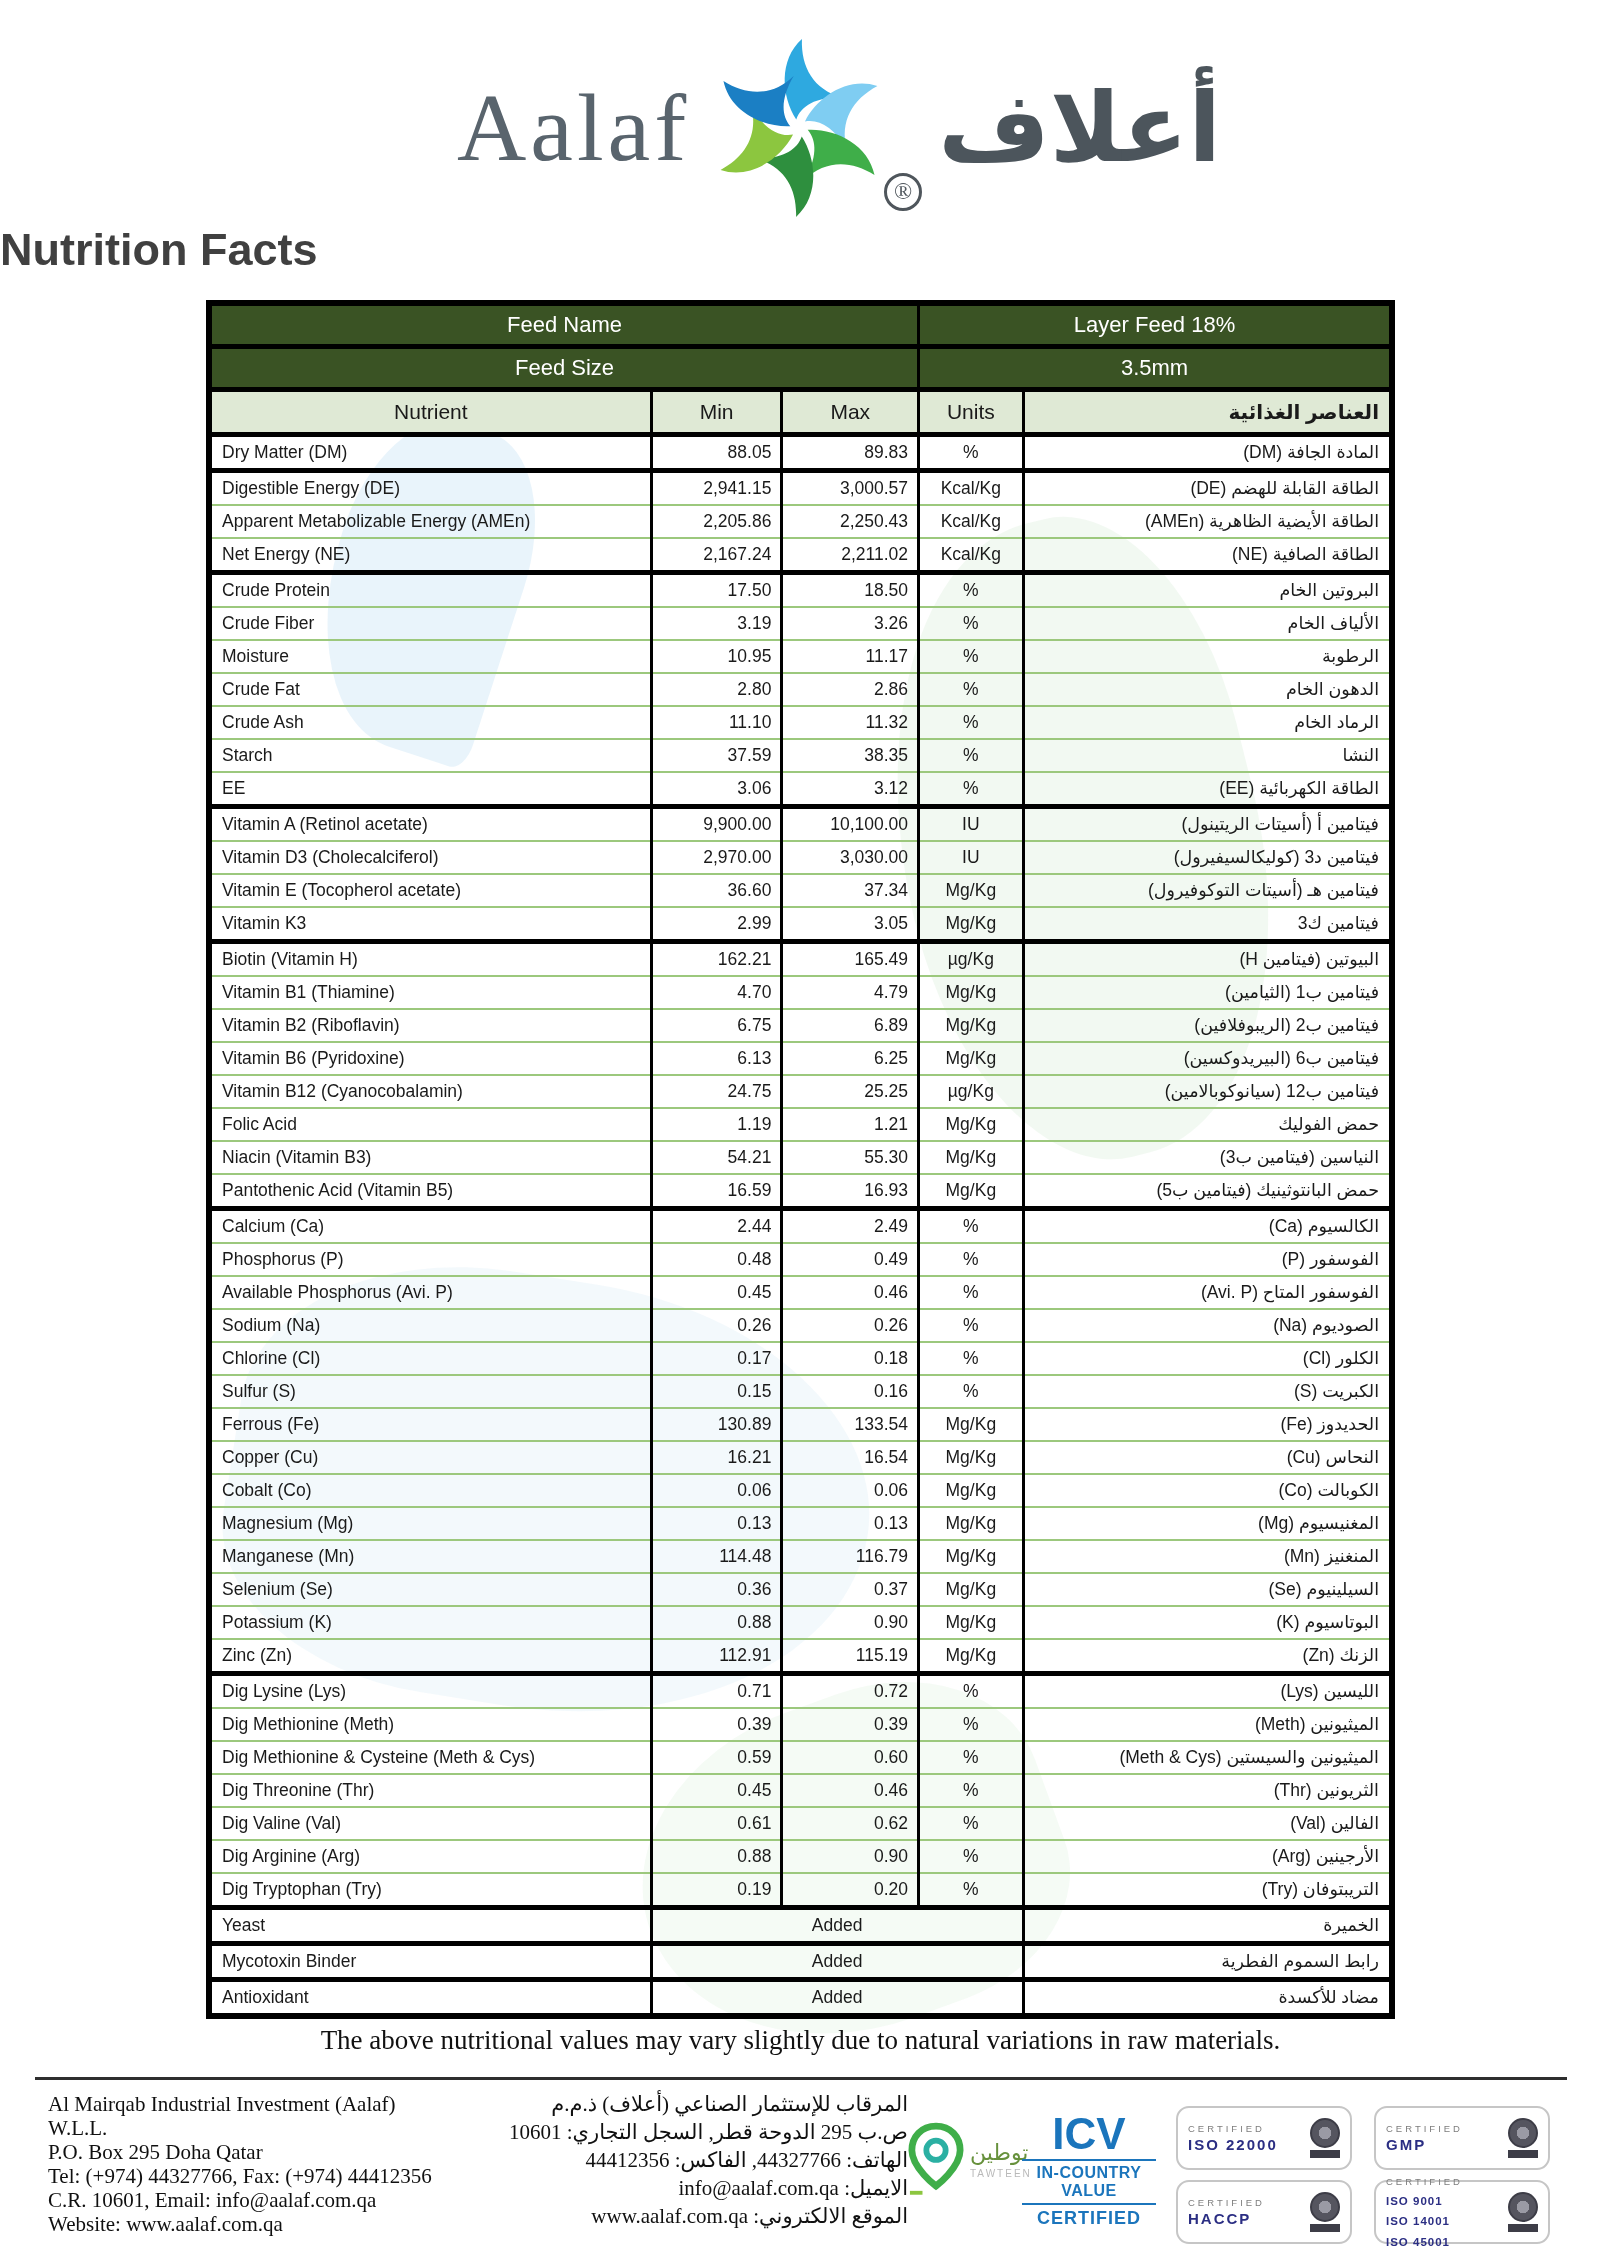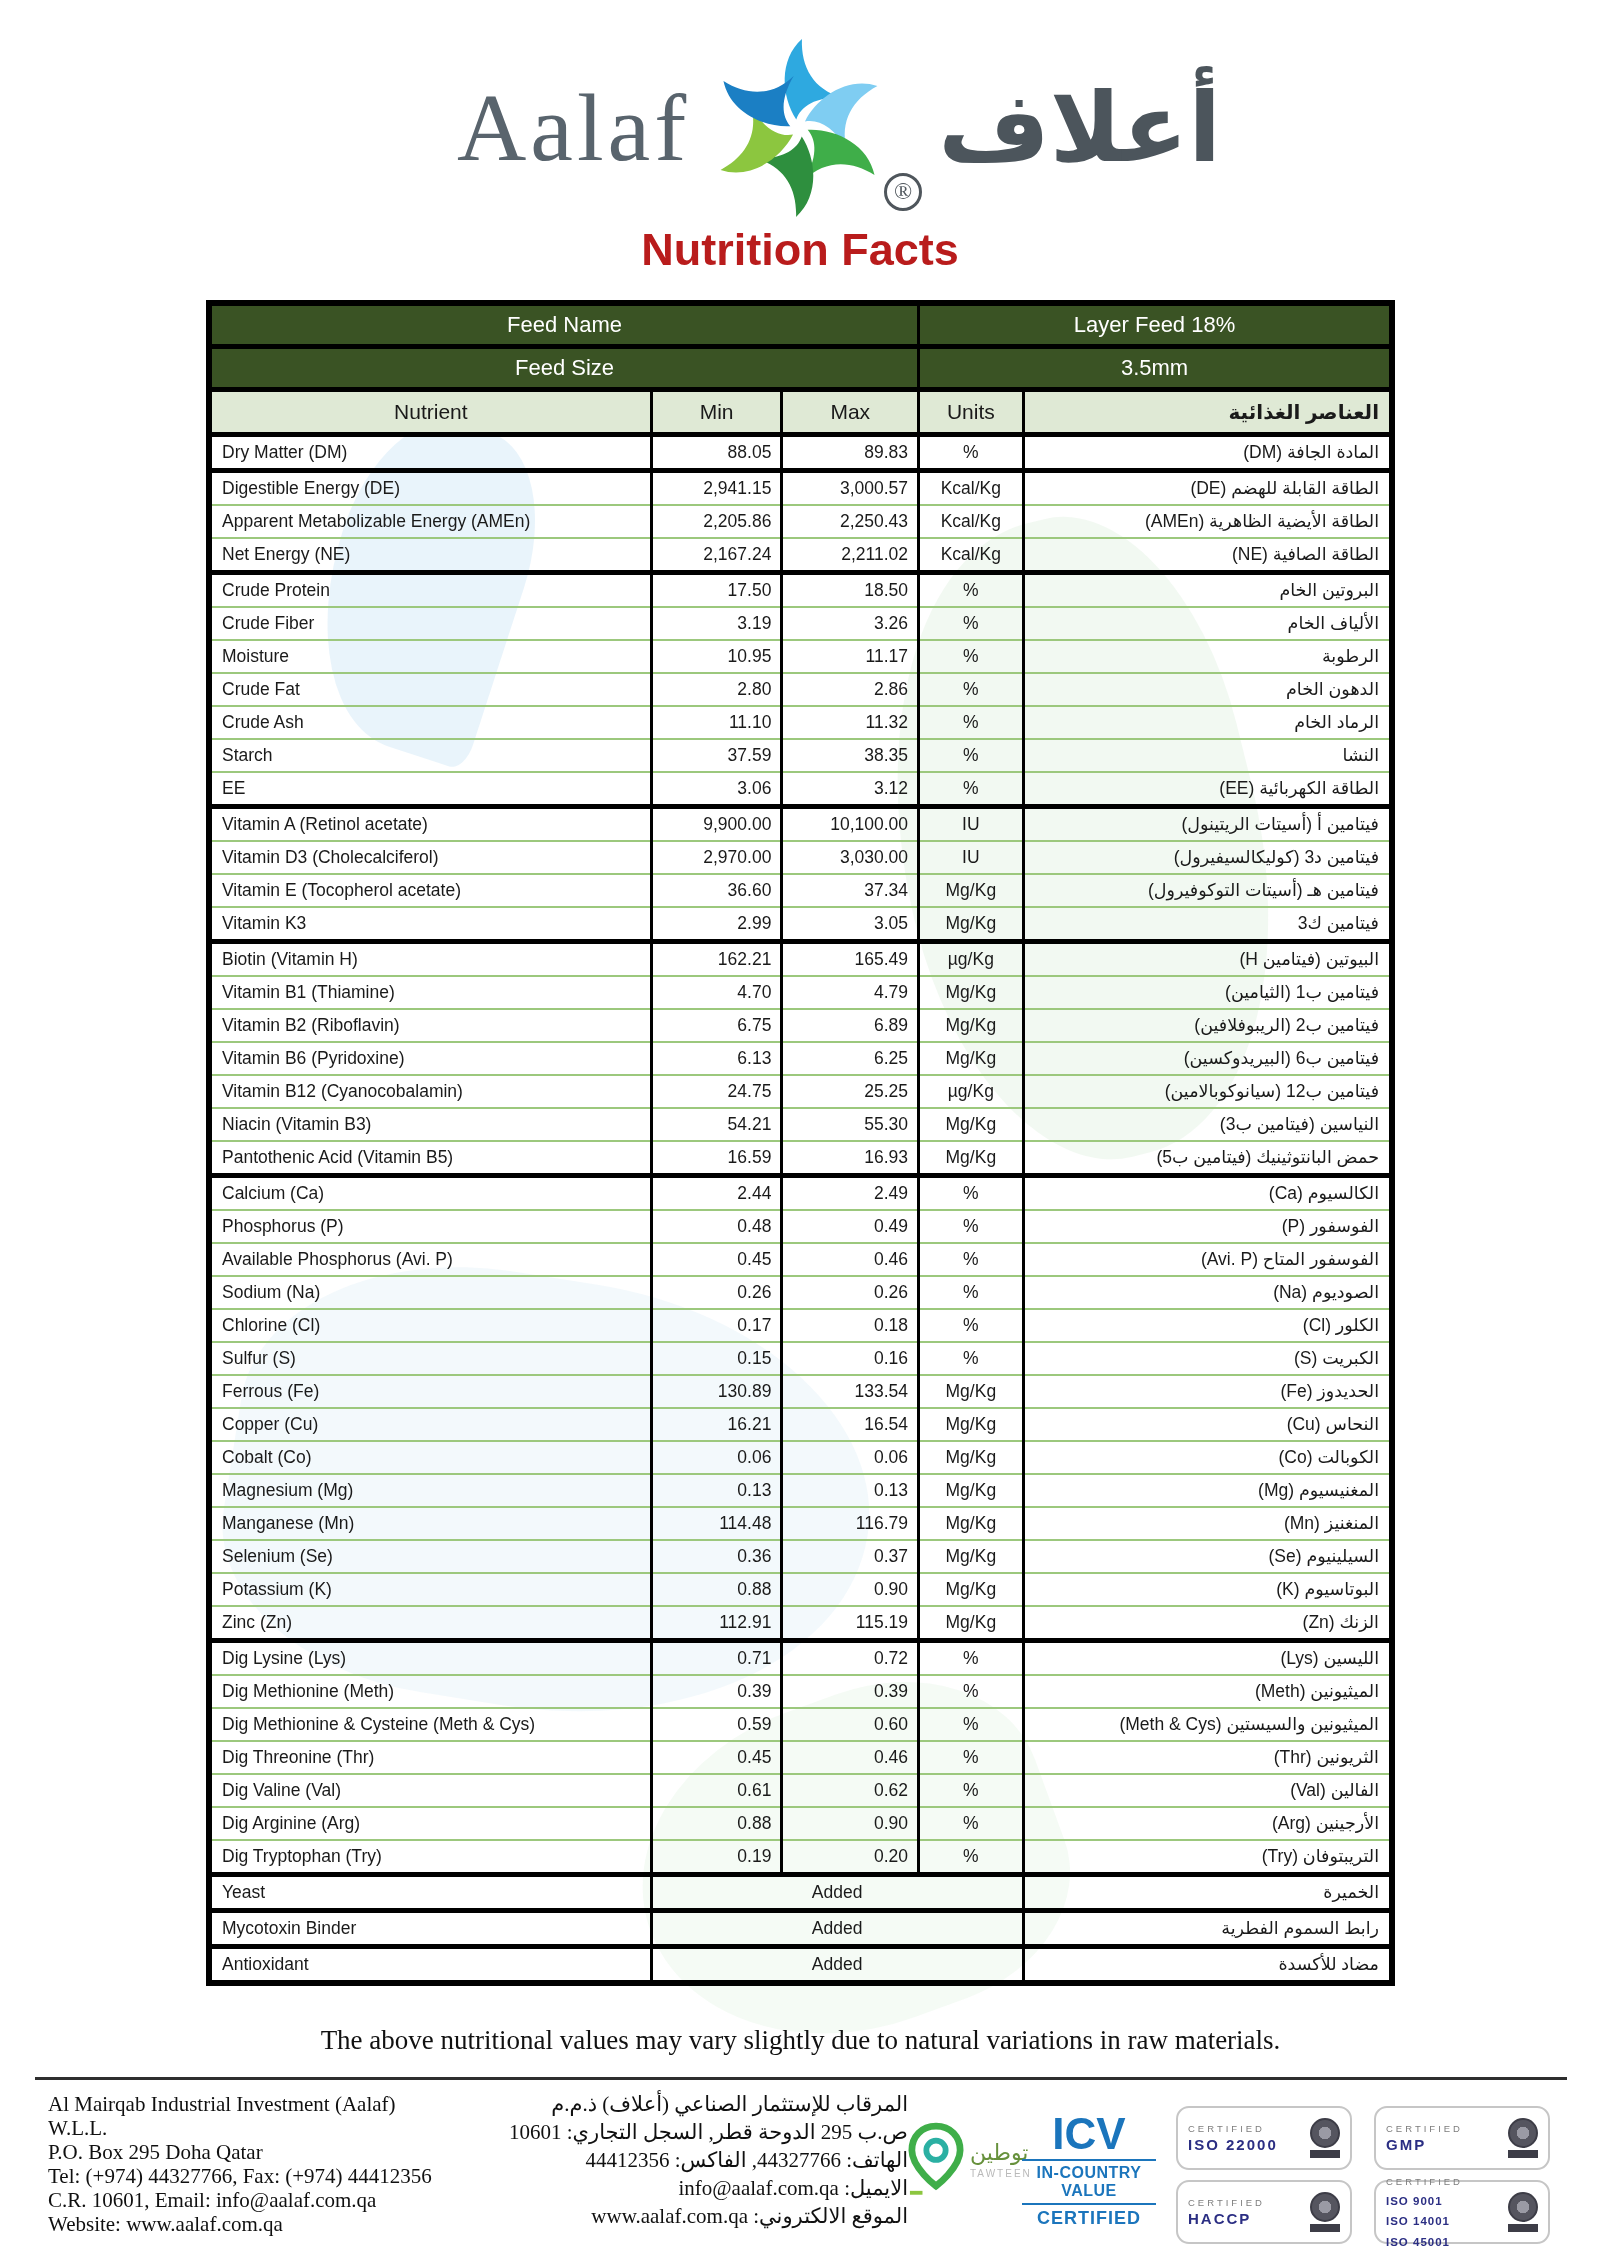--- a/index.html
+++ b/index.html
@@ -20,22 +20,22 @@
   
   .brand-row{position:absolute;top:40px;left:0;width:1600px;height:175px;z-index:2;
     display:flex;justify-content:center;align-items:center;gap:20px;padding-left:39px;}
   .brand-latin{font-family:"Liberation Serif","DejaVu Serif",serif;font-size:96px;color:#59646d;
     letter-spacing:4px;line-height:1;}
   .pinwheel-wrap{position:relative;width:178px;height:178px;}
   .reg-mark{position:absolute;right:-34px;bottom:6px;width:38px;height:38px;border:3px solid #4f565c;
     border-radius:50%;display:flex;align-items:center;justify-content:center;
     font-family:"Liberation Serif",serif;font-size:24px;color:#4f565c;box-sizing:border-box;}
   .brand-arabic{font-size:96px;color:#4c555c;line-height:1;margin-left:30px;font-weight:bold;}
-  .nf-title{position:absolute;top:224px;left:0;width:1600px;text-align:center;z-index:2;
-    font-size:45px;font-weight:bold;color:#b91c1c;letter-spacing:0px;}
+  .nf-title{position:absolute;top:224px;left:0;width:1600px;z-index:2;
+    font-size:45px;font-weight:bold;color:#404040;letter-spacing:0px;}
   
   table.nutri{position:absolute;top:300px;left:206px;z-index:1;border-collapse:collapse;
     border:6px solid #000;table-layout:fixed;width:1189px;background:transparent;}
   col.c-nutrient{width:440px;} col.c-min{width:130px;} col.c-max{width:136px;}
   col.c-units{width:104px;} col.c-arabic{width:367px;}
   td{border-left:3px solid #000;border-right:3px solid #000;overflow:hidden;white-space:nowrap;}
   tr.feed td{background:#3a5324;color:#ffffff;font-size:22px;text-align:center;height:36px;
     border-top:5px solid #000;}
   tr.colhead td{background:#dfe9d5;font-size:21px;text-align:center;height:38px;border-top:5px solid #000;}
   tr.colhead td.arabic{font-weight:bold;text-align:right;padding-right:10px;font-size:20px;}
@@ -273,20 +273,27 @@
         <td class="arabic" dir="rtl">فيتامين ب6 (البيريدوكسين)</td>
       </tr>
       <tr class="data">
         <td class="nutrient">Vitamin B12 (Cyanocobalamin)</td>
         <td class="min">24.75</td>
         <td class="max">25.25</td>
         <td class="units">µg/Kg</td>
         <td class="arabic" dir="rtl">فيتامين ب12 (سيانوكوبالامين)</td>
       </tr>
       <tr class="data">
+        <td class="nutrient">Folic Acid</td>
+        <td class="min">1.19</td>
+        <td class="max">1.21</td>
+        <td class="units">Mg/Kg</td>
+        <td class="arabic" dir="rtl">حمض الفوليك</td>
+      </tr>
+      <tr class="data">
         <td class="nutrient">Niacin (Vitamin B3)</td>
         <td class="min">54.21</td>
         <td class="max">55.30</td>
         <td class="units">Mg/Kg</td>
         <td class="arabic" dir="rtl">النياسين (فيتامين ب3)</td>
       </tr>
       <tr class="data">
         <td class="nutrient">Pantothenic Acid (Vitamin B5)</td>
         <td class="min">16.59</td>
         <td class="max">16.93</td>

